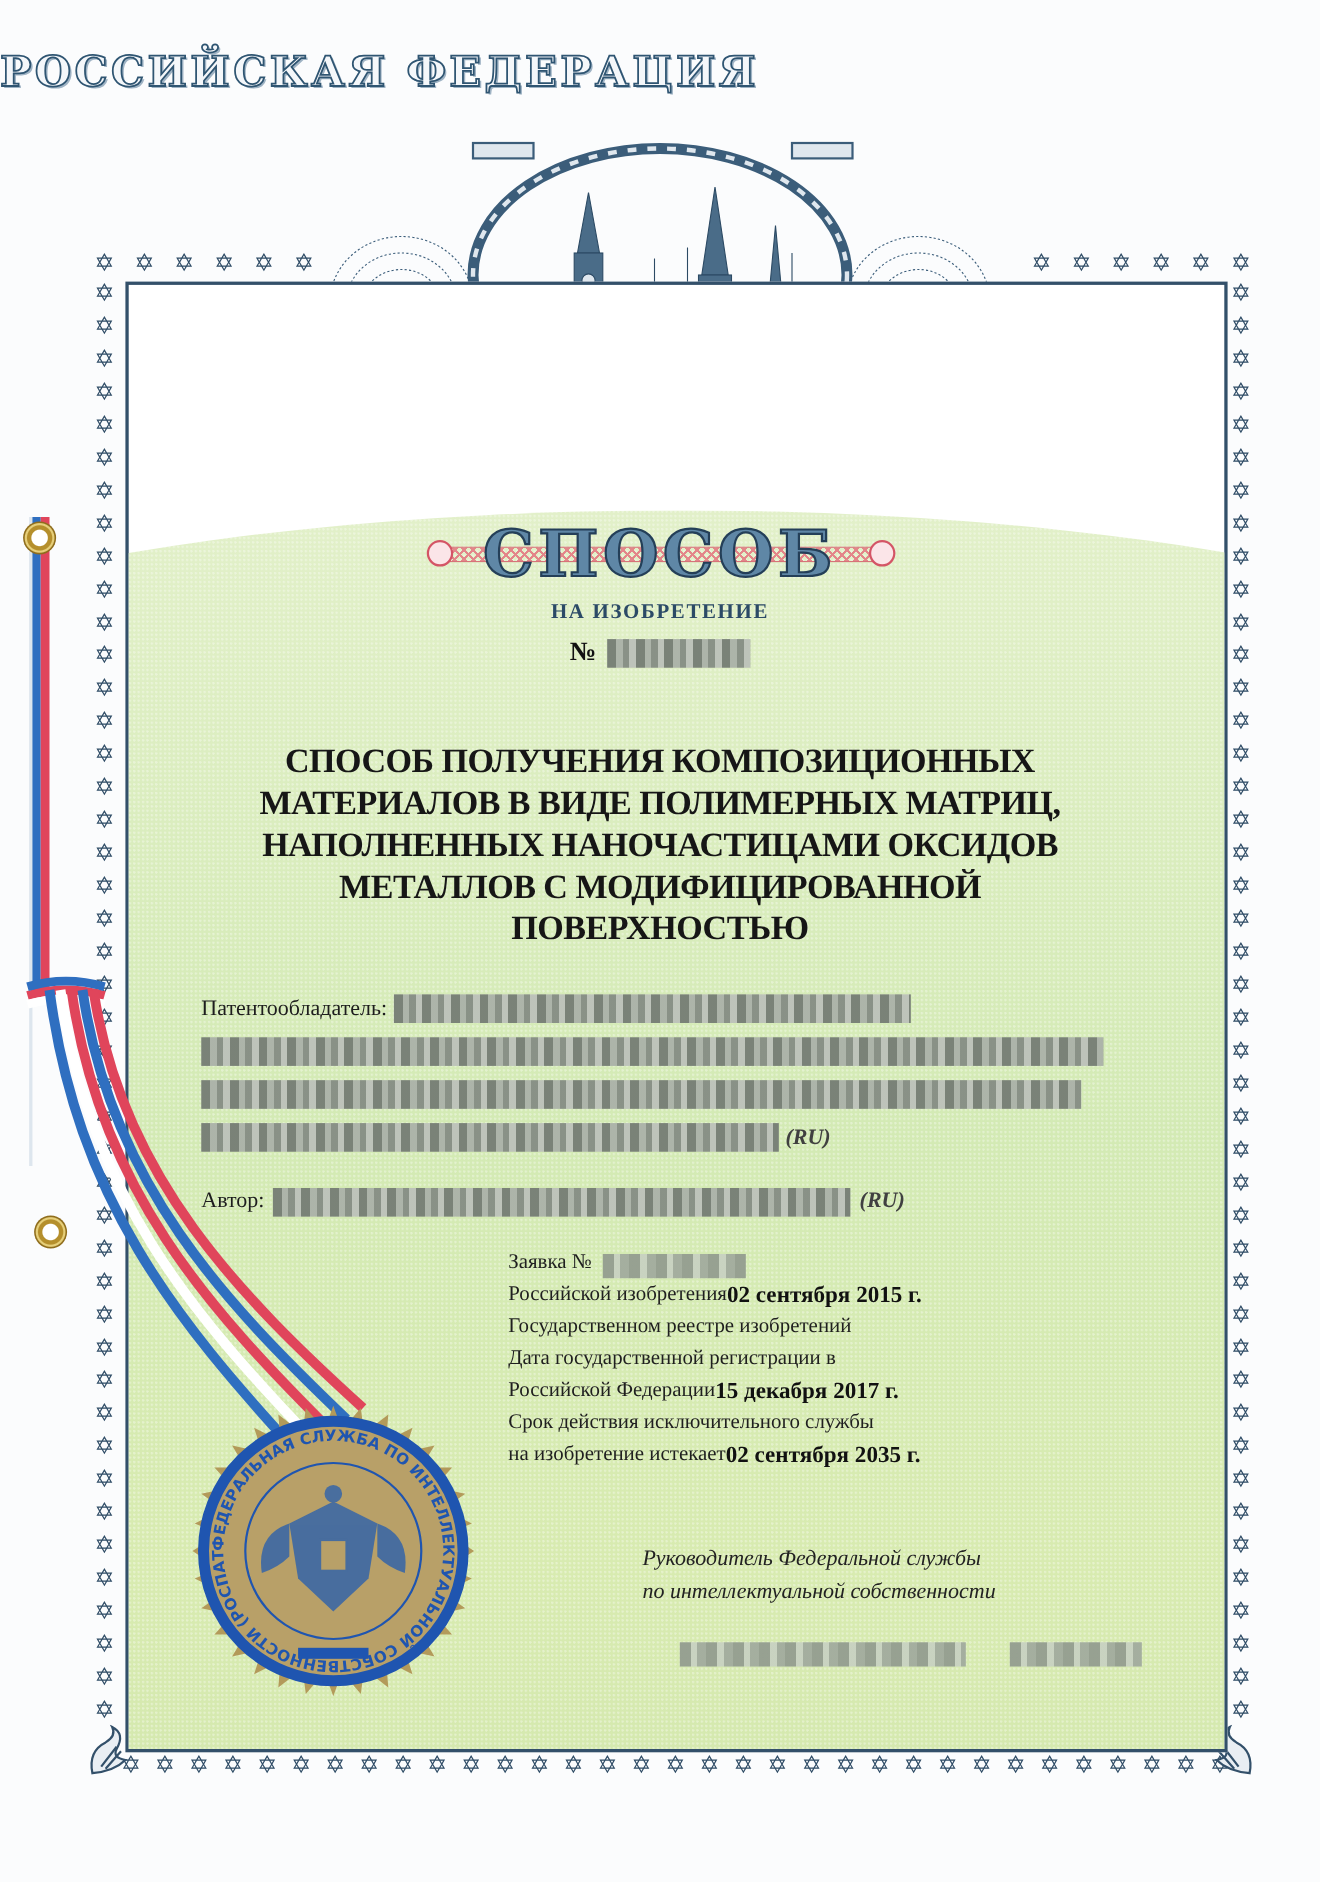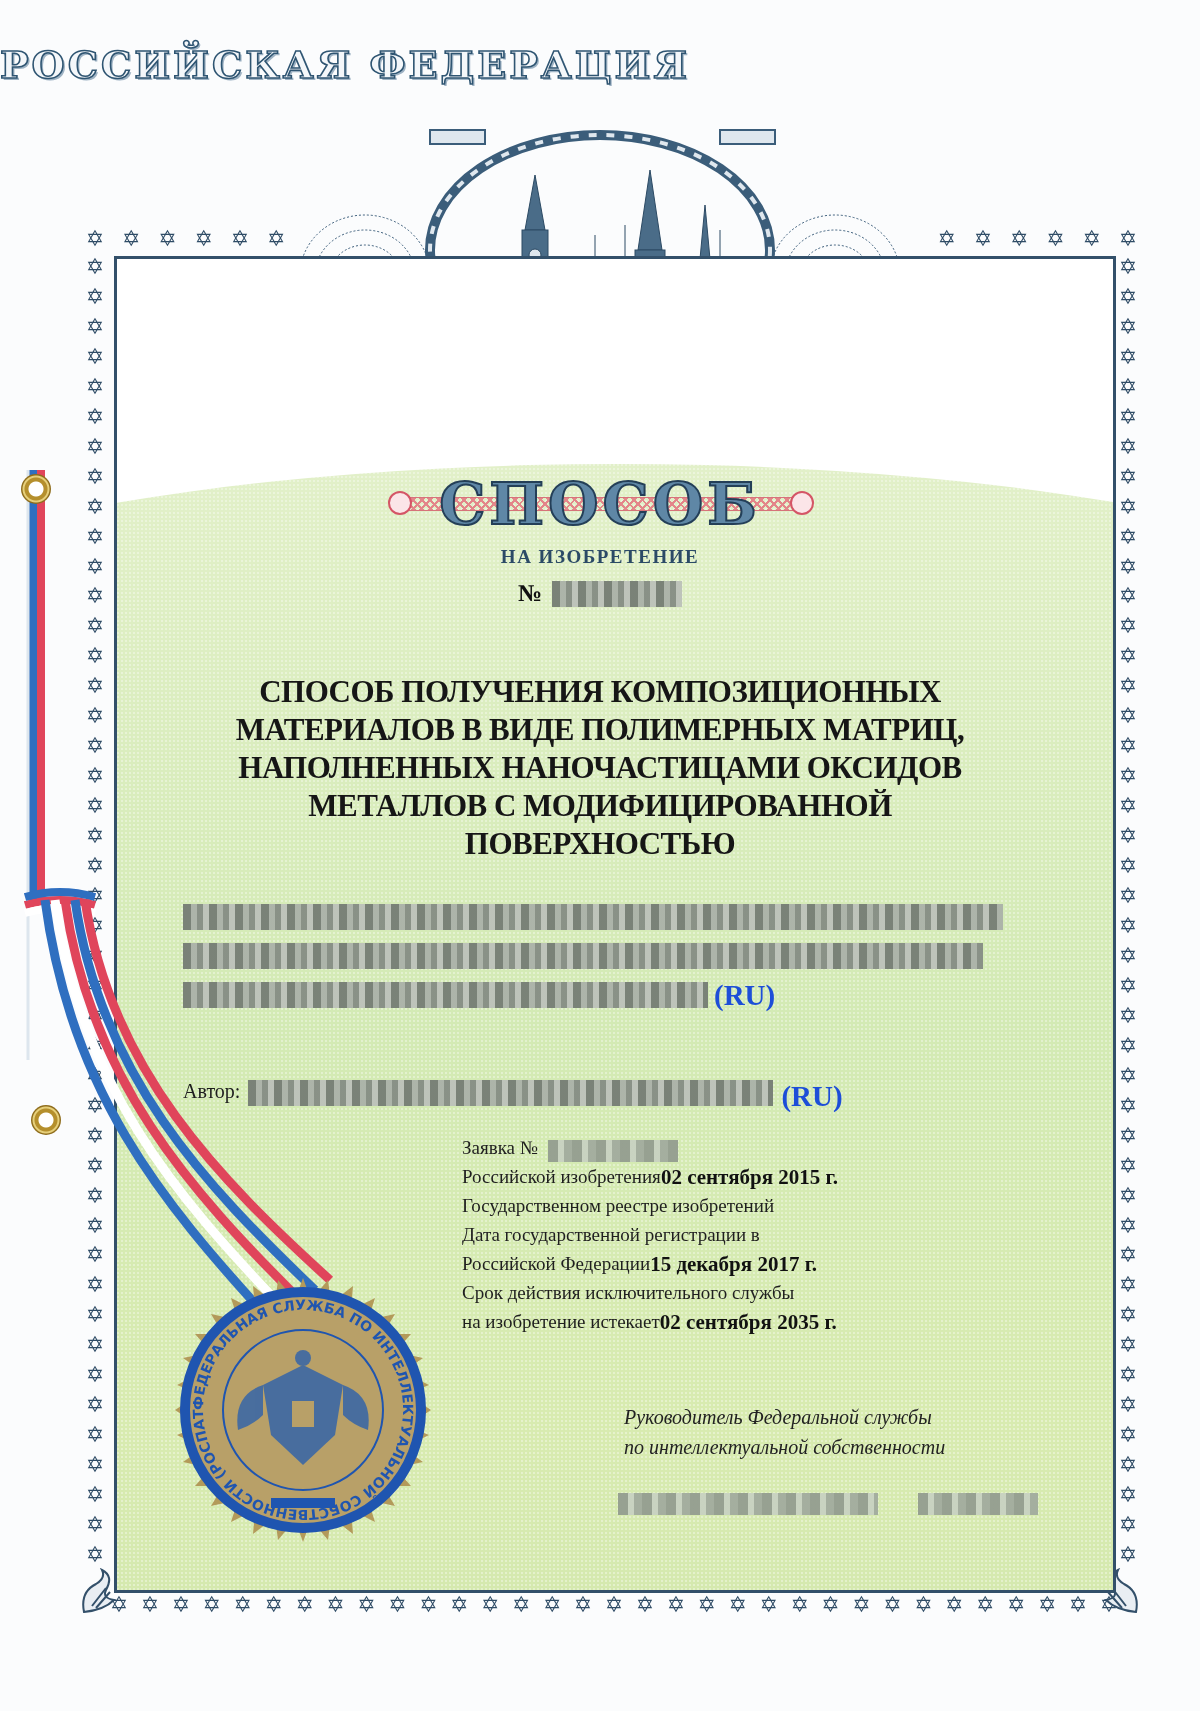--- a/index.html
+++ b/index.html
@@ -77,32 +77,32 @@
       #c9d3bf; }
 
   .title {
     left: 150px; width: 900px; top: 673px; text-align: center;
     font-size: 31px; font-weight: bold; line-height: 38px; color: #161616;
     letter-spacing: -0.5px; text-transform: uppercase;
   }
   .title div { white-space: nowrap; }
 
   .field-label { font-size: 20px; color: #1d1d1d; }
-  .ru { font-size: 29px; font-weight: bold; color: #1d4ed8; }
+  .ru { font-size: 20px; font-weight: bold; font-style: italic; color: #404040; }
 
   .holder { left: 183px; top: 900px; width: 820px; }
   .holder-line { height: 34px; display: flex; align-items: center; gap: 6px; margin-bottom: 5px; }
 
   .author { left: 183px; top: 1080px; display: flex; align-items: flex-start; gap: 8px; }
 
   .details { left: 462px; top: 1133px; font-size: 19px; line-height: 28px; color: #1f1f1f; }
   .details .bold { font-size: 21px; font-weight: bold; margin-left: 0; color: #111; }
   .details .row { white-space: nowrap; height: 29px; display: flex; align-items: flex-end; }
 
-  .signer { left: 624px; top: 1402px; font-style: italic; font-size: 20px; line-height: 30px; color: #222; }
+  .signer { left: 584px; top: 1402px; font-style: italic; font-size: 20px; line-height: 30px; color: #222; }
   .signature { left: 618px; top: 1489px; width: 440px; height: 30px; display: flex; gap: 40px; align-items: center; }
 
   .seal { left: 163px; top: 1270px; width: 280px; height: 280px; }
 
   .eyelet { width: 30px; height: 30px; border-radius: 50%;
     background: radial-gradient(circle, #ffffff 0 7px, #b58f2c 8px 11px, #e6cf7a 12px 13px, #8f6d1c 14px 15px);
   }
 </style>
 </head>
 <body>
@@ -326,20 +326,24 @@
 <div class="abs title">
   <div>СПОСОБ ПОЛУЧЕНИЯ КОМПОЗИЦИОННЫХ</div>
   <div>МАТЕРИАЛОВ В ВИДЕ ПОЛИМЕРНЫХ МАТРИЦ,</div>
   <div>НАПОЛНЕННЫХ НАНОЧАСТИЦАМИ ОКСИДОВ</div>
   <div>МЕТАЛЛОВ С МОДИФИЦИРОВАННОЙ</div>
   <div>ПОВЕРХНОСТЬЮ</div>
 </div>
 
 <div class="abs holder">
   <div class="holder-line">
+    <span class="field-label">Патентообладатель:</span>
+    <span class="redacted" style="width:470px;"></span>
+  </div>
+  <div class="holder-line">
     <span class="redacted" style="width:835px;"></span>
   </div>
   <div class="holder-line">
     <span class="redacted" style="width:800px;"></span>
   </div>
   <div class="holder-line">
     <span class="redacted" style="width:525px;"></span>
     <span class="ru">(RU)</span>
   </div>
 </div>

